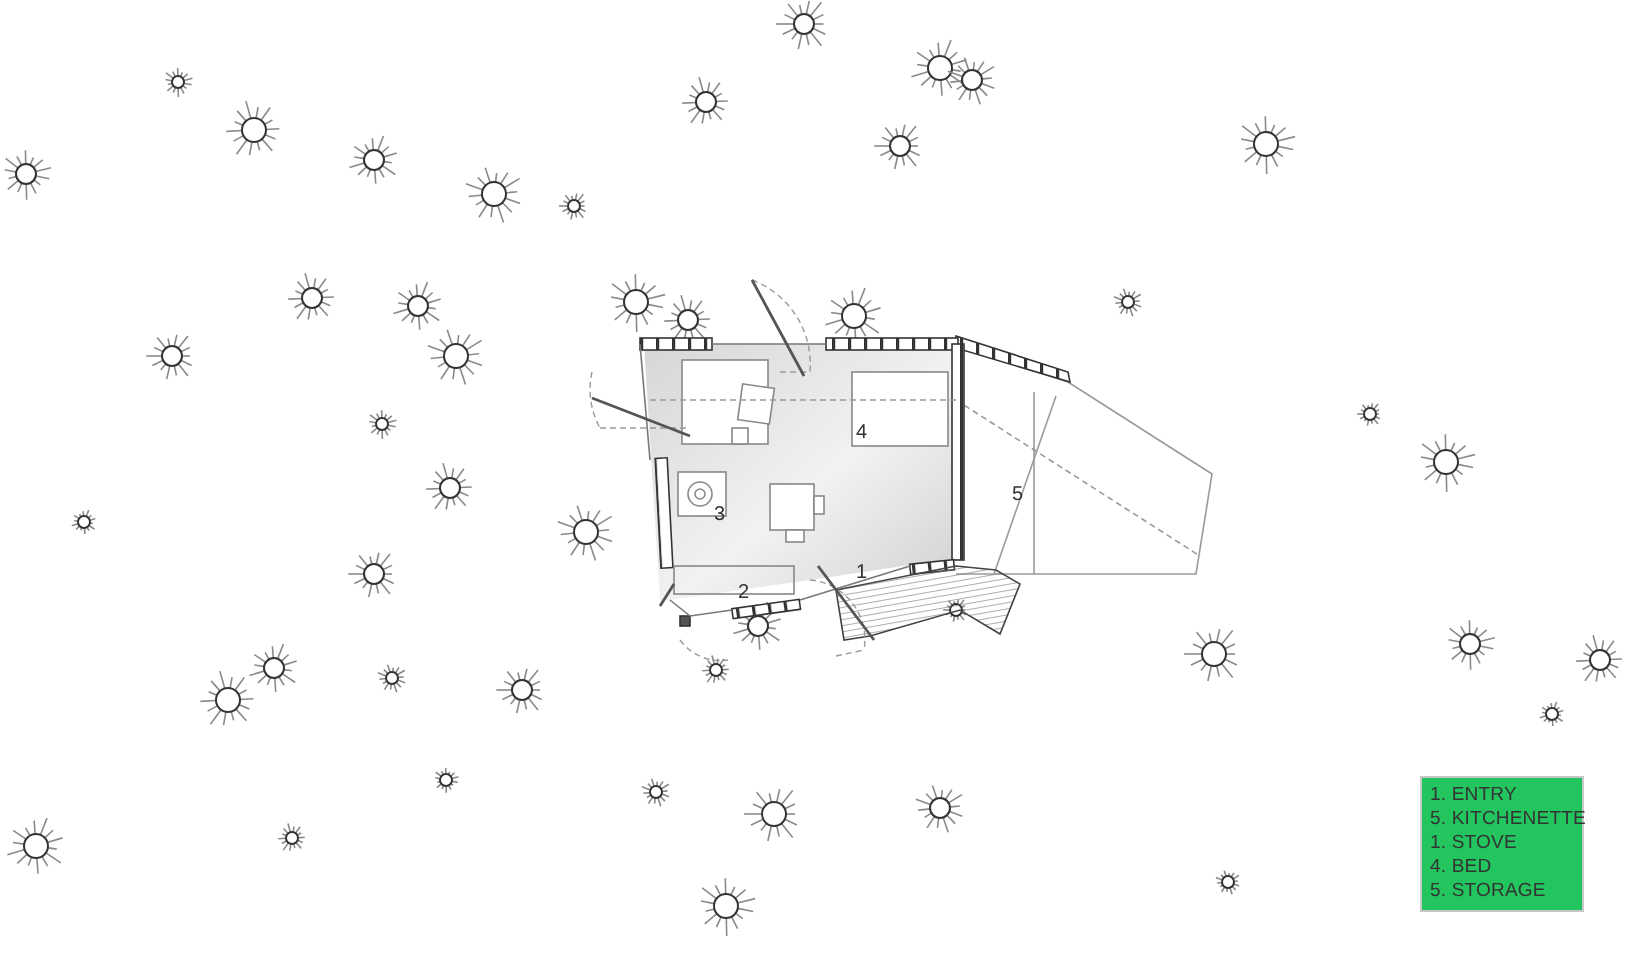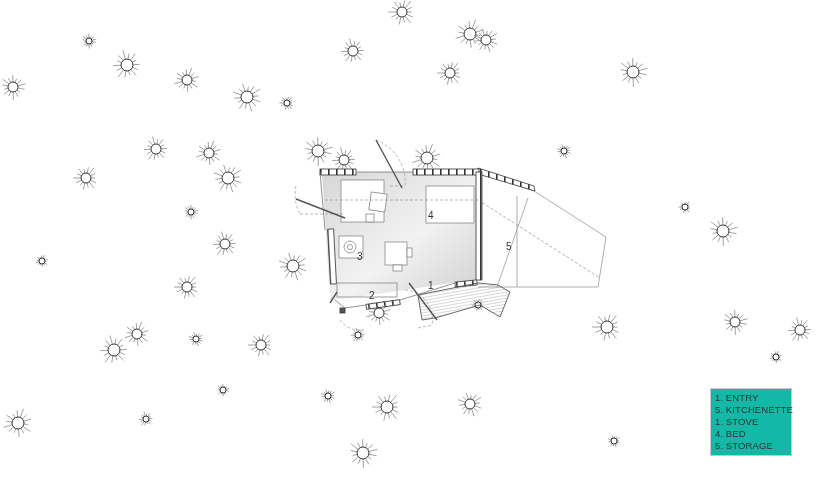--- a/index.html
+++ b/index.html
@@ -1,20 +1,20 @@
 <!DOCTYPE html>
 <html><head>
 <meta charset="utf-8">
 <style>
   html, body { margin: 0; padding: 0; background: #ffffff; }
   body { width: 818px; height: 484px; overflow: hidden; position: relative; font-family: "Liberation Sans", sans-serif; }
   #plan { position: absolute; left: 0; top: 0; width: 818px; height: 484px; }
   .legend {
     position: absolute; left: 710px; top: 388px; width: 82px;
-    border: 1px solid #c8c8c8; background: #14b8a6;
+    border: 1px solid #c8c8c8; background: #22c55e;
     padding: 3px 0 3px 4px; box-sizing: border-box;
   }
   .legend-item { font-size: 9.5px; line-height: 12px; color: #333; letter-spacing: 0.1px; white-space: nowrap; }
   .room-label { font-family: "Liberation Sans", sans-serif; font-size: 10px; fill: #333; }
 </style>
 </head>
 <body>
 
 <svg id="plan" width="818" height="484" viewBox="0 0 818 484" xmlns="http://www.w3.org/2000/svg">
   <defs>

